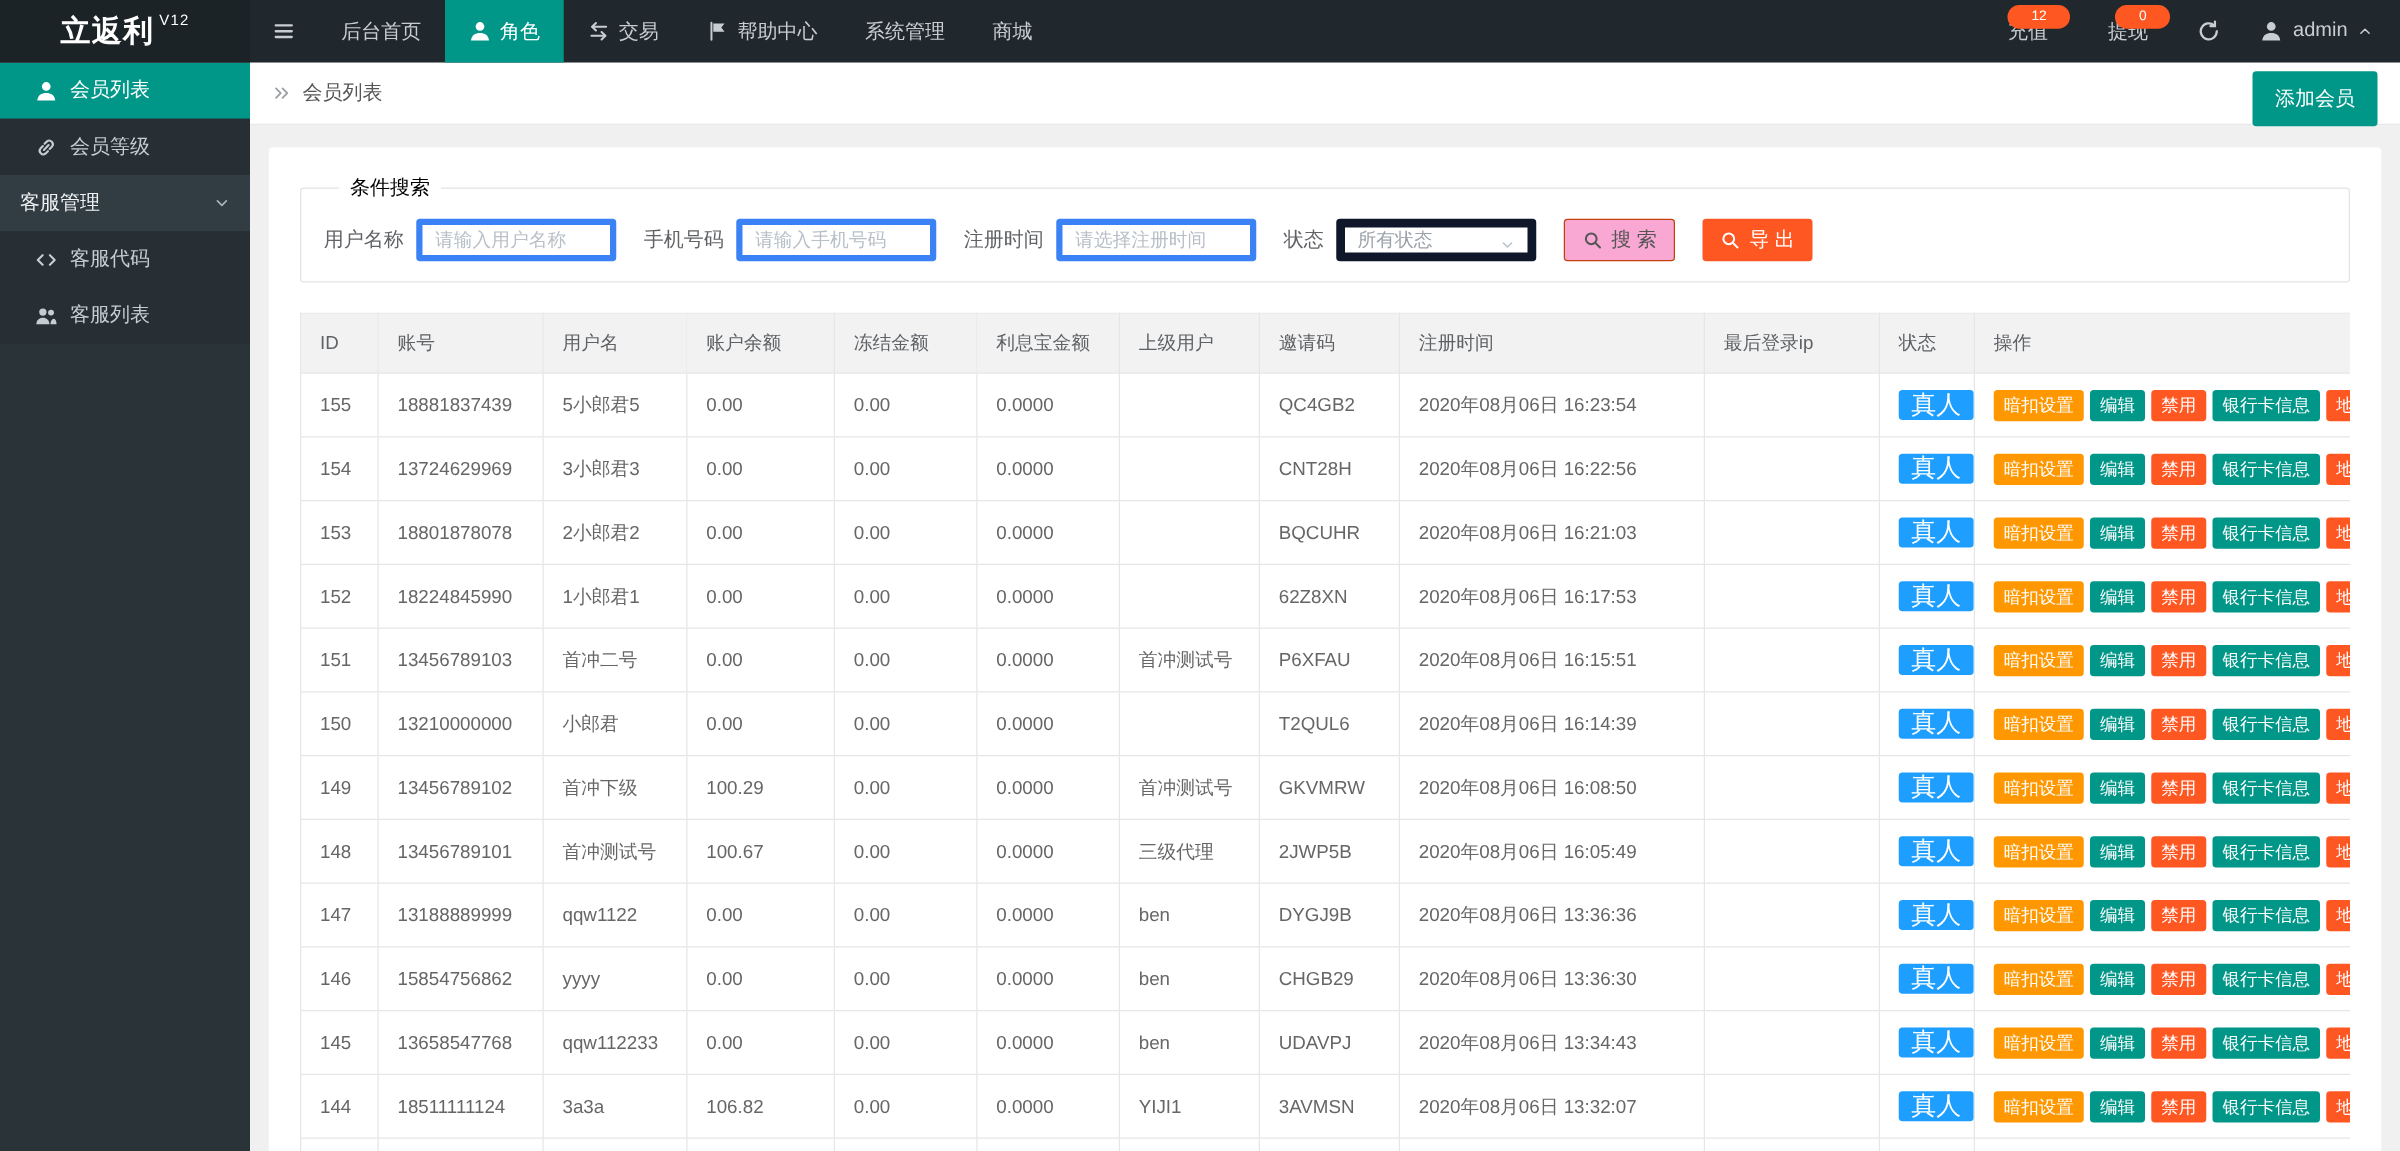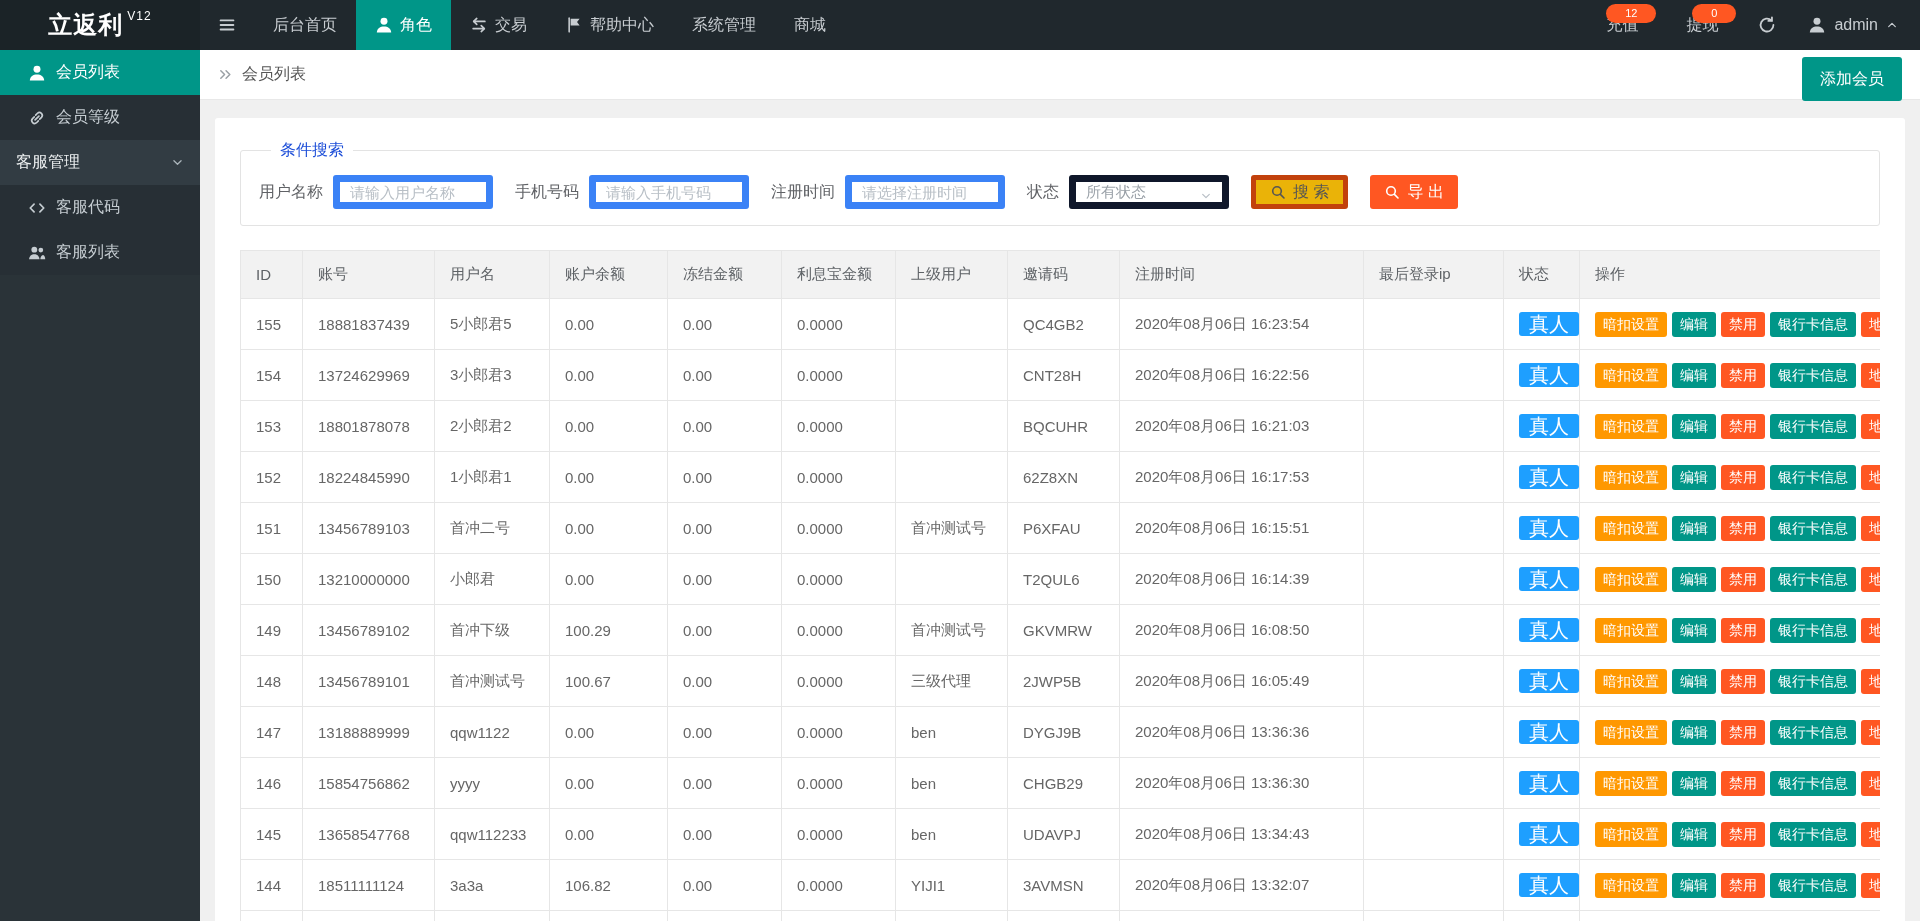--- a/index.html
+++ b/index.html
@@ -36,30 +36,30 @@
   .main { position:absolute; top:50px; left:200px; right:0; bottom:0; background:#f0f0f0; overflow:hidden; }
   .crumb-bar { height:50px; background:#fff; display:flex; align-items:center; padding:0 18px; border-bottom:1px solid #e8e8e8; position:relative; }
   .crumb-i { width:15px; height:15px; color:#9aa0a5; margin-right:9px; }
   .crumb-text { font-size:16px; color:#555; }
   .add-btn { position:absolute; right:18px; top:7px; height:44px; padding:0 18px; background:#009688; color:#fff; border:none; border-radius:3px; font-size:16px; cursor:pointer; font-family:inherit; }
   .content { padding:18px 15px; }
   .card { background:#fff; border-radius:3px; min-height:1100px; padding:12px 15px; }
 
   
   .search-fs { border:1px solid #e3e3e3; border-radius:3px; margin:10px 10px 0; padding:14px 18px 16px; }
-  .search-fs legend { font-size:16px; color:#1d4ed8; padding:0 9px; margin-left:12px; }
+  .search-fs legend { font-size:16px; color:#000000; padding:0 9px; margin-left:12px; }
   .srow { display:flex; align-items:center; gap:22px; }
   .sfield { display:flex; align-items:center; gap:10px; }
   .sfield label { font-size:16px; color:#606266; white-space:nowrap; }
-  .sfield input { width:160px; height:34px; border:7px solid #3b82f6; border-radius:3px; padding:0 10px; font-size:15px; color:#333; font-family:inherit; outline:none; }
+  .sfield input { width:160px; height:34px; border:5px solid #3b82f6; border-radius:3px; padding:0 10px; font-size:15px; color:#333; font-family:inherit; outline:none; }
   .sfield input::placeholder { color:#b8bfc6; }
   .sselect { width:160px; height:34px; border:7px solid #0f172a; border-radius:3px; display:flex; align-items:flex-end; padding:0 10px; background:#fff; cursor:pointer; }
   .ssel-text { font-size:15px; color:#9aa1a8; flex:1; }
   .sel-caret { width:12px; height:12px; color:#b8bfc6; }
-  .btn-search { height:34px; padding:0 14px; background:#eab308; border:5px solid #c2410c; border-radius:3px; font-size:16px; color:#555; display:inline-flex; align-items:center; gap:7px; cursor:pointer; font-family:inherit; }
+  .btn-search { height:34px; padding:0 14px; background:#f9a8d4; border:1px solid #c2410c; border-radius:3px; font-size:16px; color:#555; display:inline-flex; align-items:center; gap:7px; cursor:pointer; font-family:inherit; }
   .btn-search .icon, .btn-export .icon { width:16px; height:16px; }
   .btn-export { height:34px; padding:0 14px; background:#ff5722; border:none; border-radius:3px; font-size:16px; color:#fff; display:inline-flex; align-items:center; gap:7px; cursor:pointer; font-family:inherit; }
 
   
   .table-wrap { margin:24px 10px 0; overflow:hidden; }
   table { border-collapse:collapse; table-layout:fixed; width:1759px; font-size:15px; color:#666; }
   th,td { border:1px solid #e6e6e6; padding:0 15px; text-align:left; white-space:nowrap; overflow:hidden; font-weight:normal; }
   th { background:#f2f2f2; color:#5e6266; height:48px; }
   td { height:51px; }
   .badge-real { display:inline-block; background:#1e9fff; color:#fff; font-size:20px; line-height:24px; padding:0 10px; border-radius:3px; cursor:pointer; }

